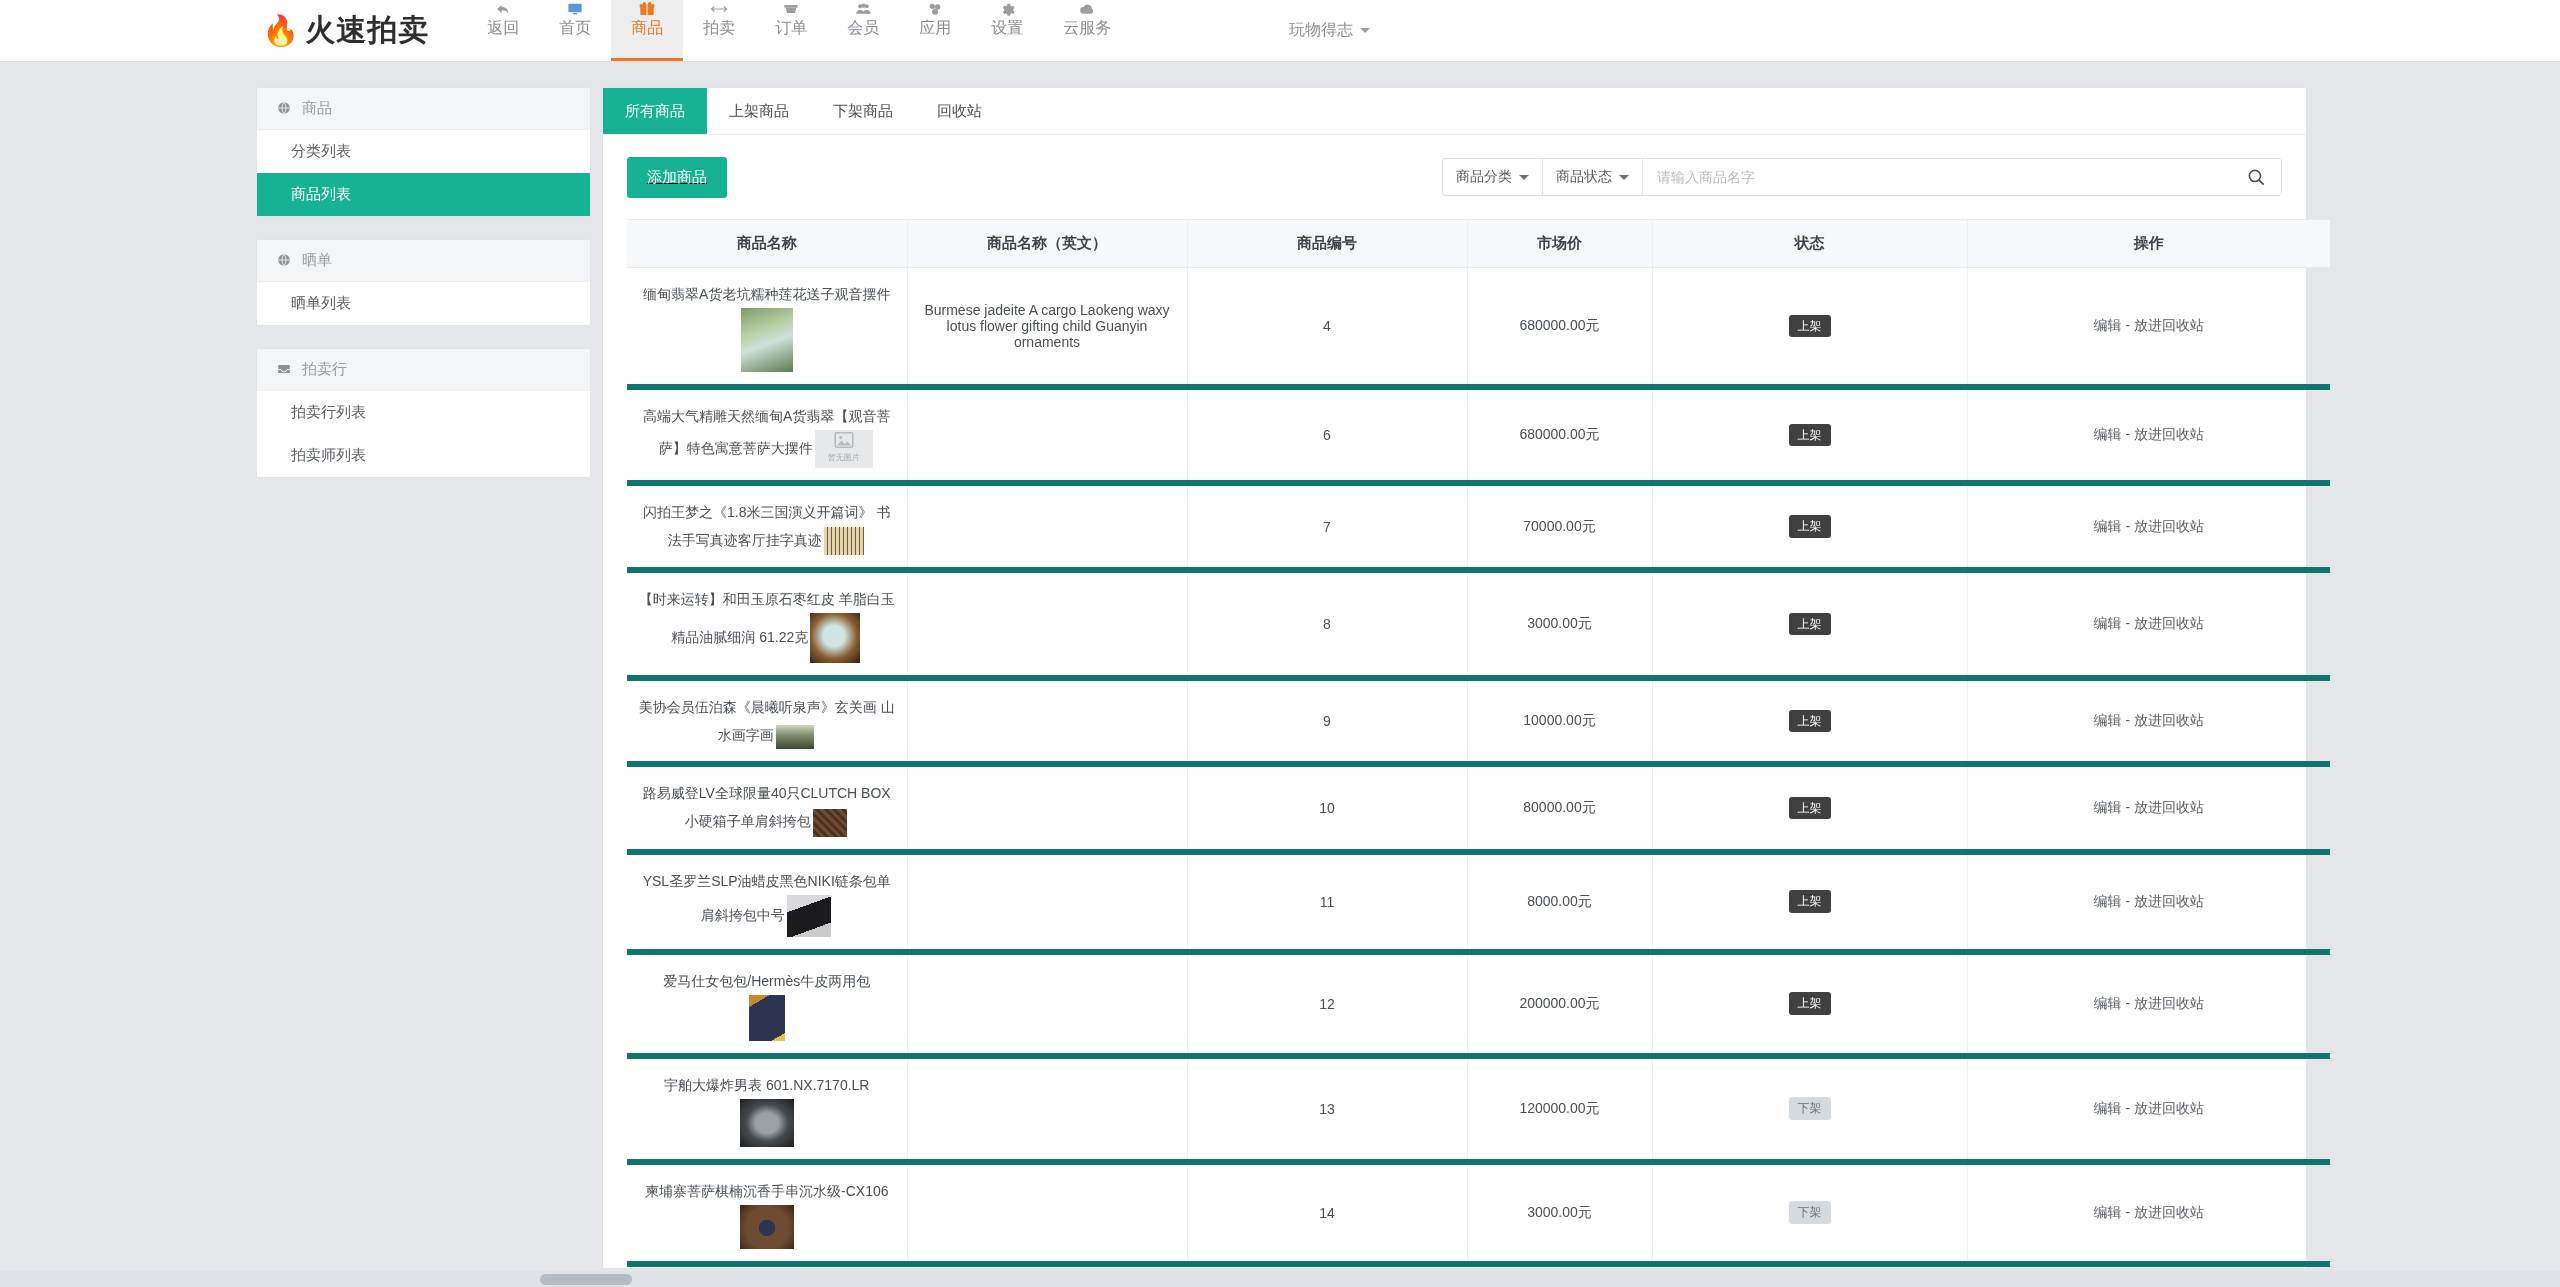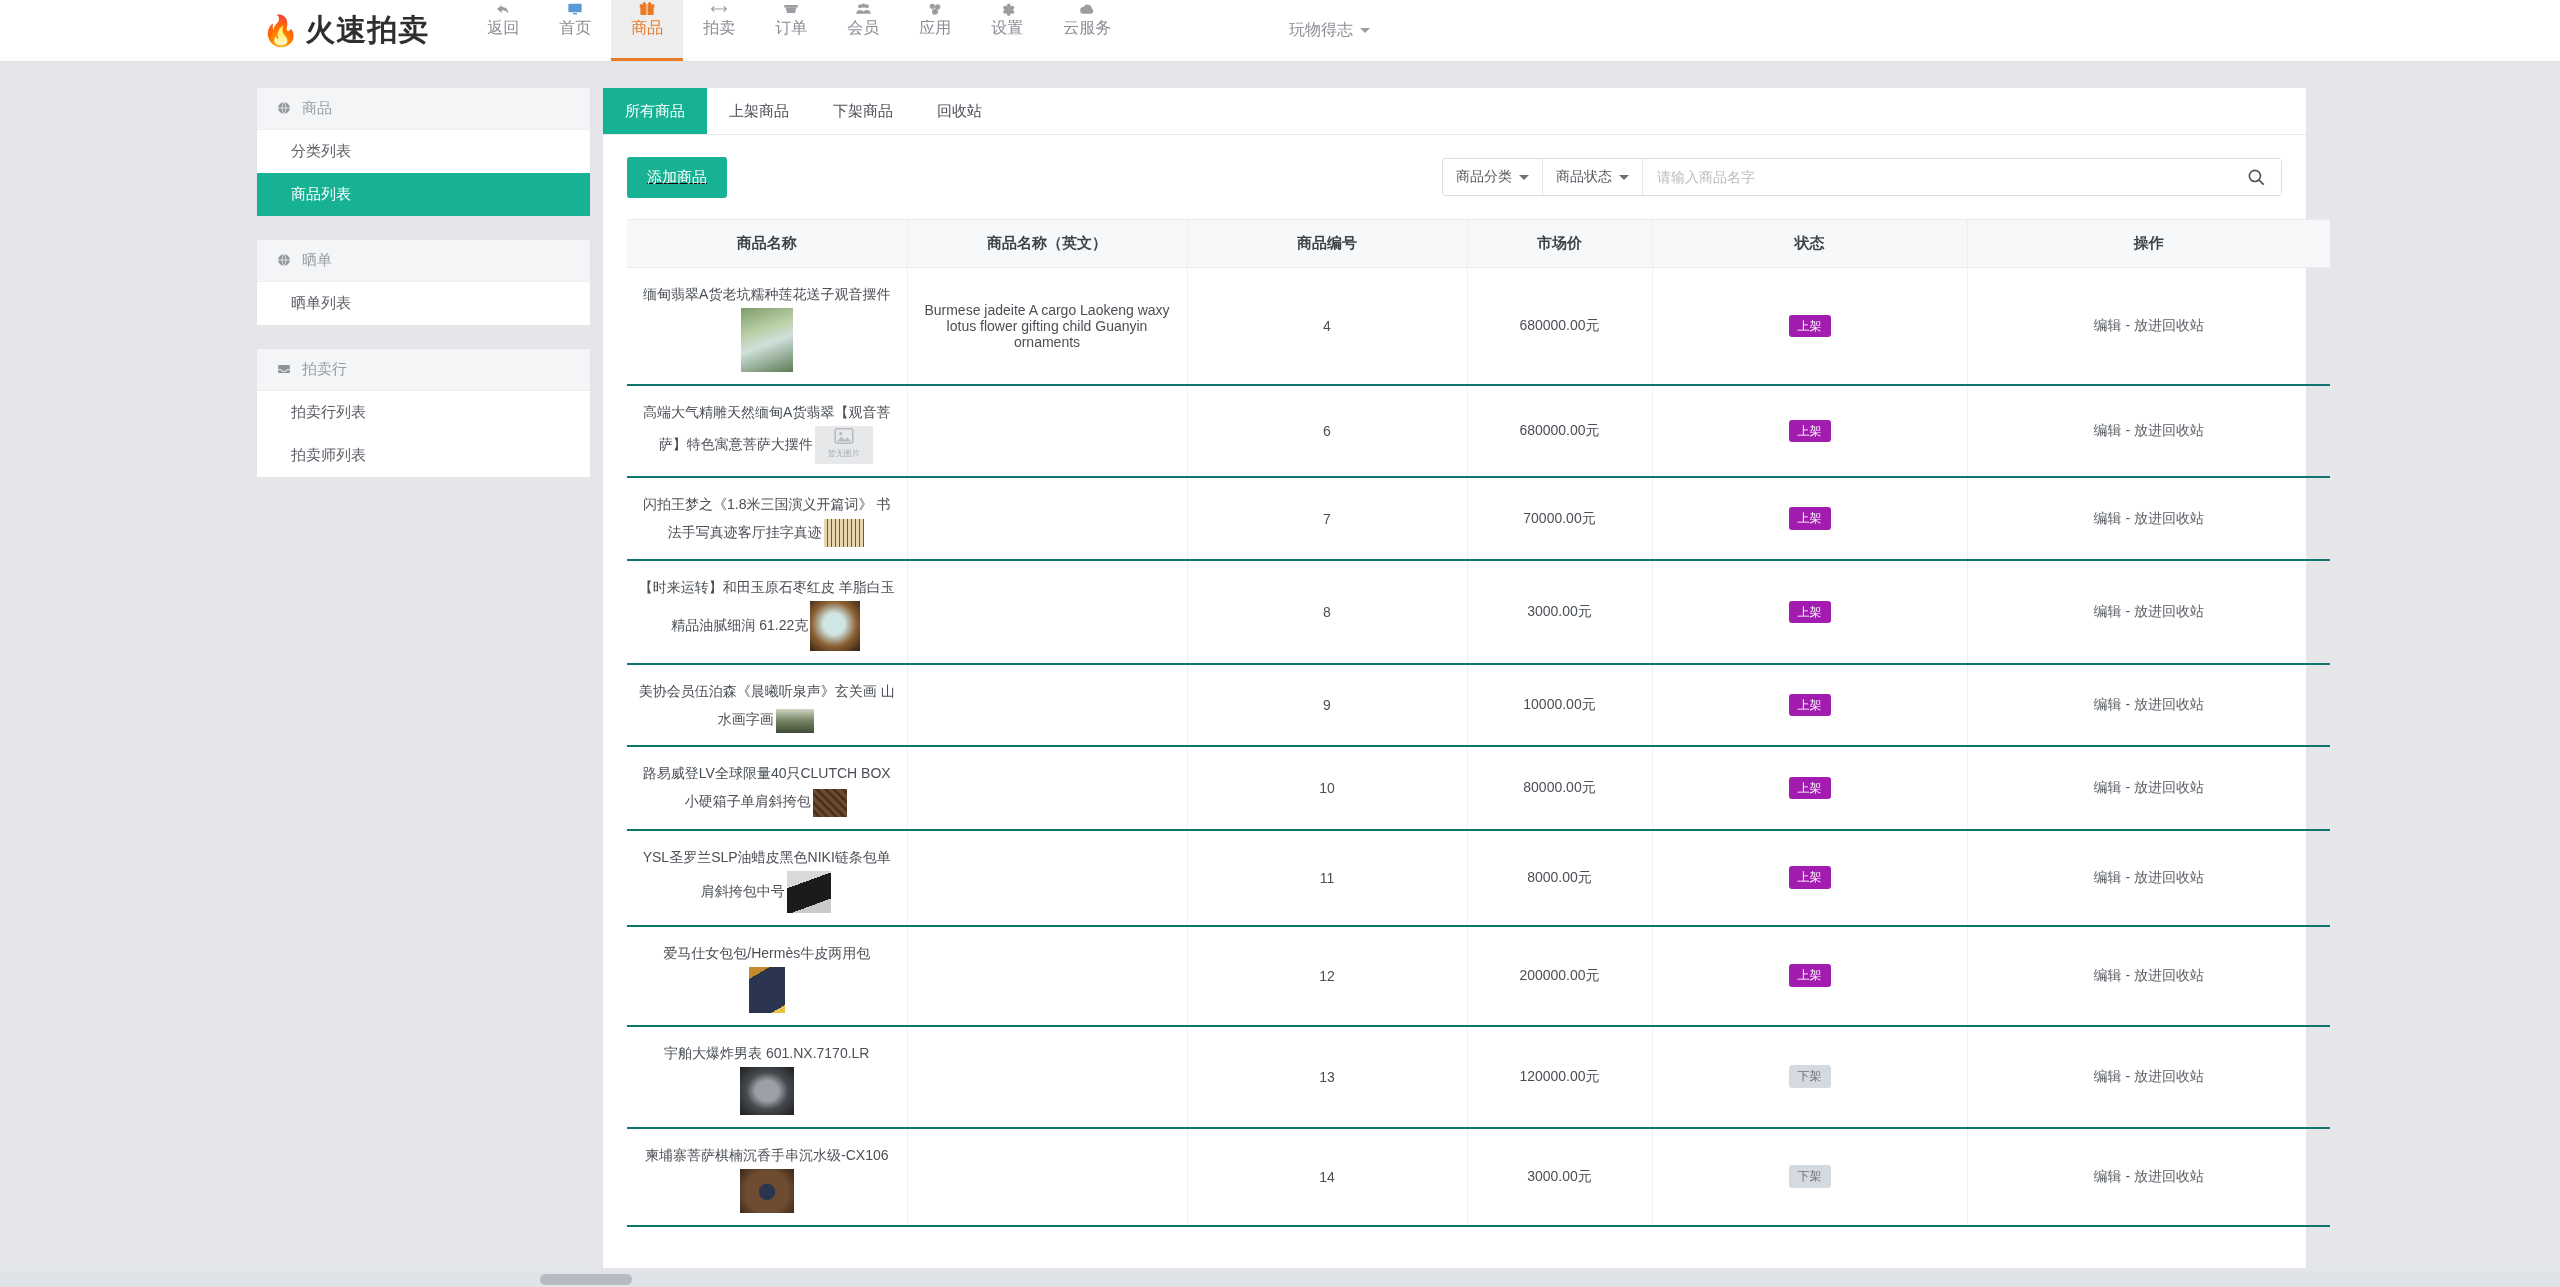--- a/index.html
+++ b/index.html
@@ -172,21 +172,21 @@
     border-bottom: 1px solid #e8eaec;
     border-right: 1px solid #eceef0;
     font-size: 15px;
     color: #3f4449;
     font-weight: bold;
     padding: 14px 6px;
     text-align: center;
   }
   thead th:last-child { border-right: none; }
   tbody td {
-    border-bottom: 2px solid #0f766e;
+    border-bottom: 6px solid #0f766e;
     border-right: 1px solid #eef0f2;
     padding: 12px 10px;
     font-size: 14px;
     color: #4a4f55;
     text-align: center;
     vertical-align: middle;
   }
   tbody td:last-child { border-right: none; }
   .c-name { width: 280px; }
   .c-en   { width: 280px; }
@@ -216,21 +216,21 @@
   .thumb-ph .ph-txt { font-size: 8px; margin-top: 2px; }
 
   .badge {
     display: inline-block;
     padding: 4px 9px;
     border-radius: 3px;
     font-size: 12px;
     line-height: 1.2;
     color: #ffffff;
   }
-  .badge.on  { background: #a21caf; }
+  .badge.on  { background: #404040; }
   .badge.off { background: #d5dae0; color: #6d7278; }
 
   .ops { font-size: 14px; color: #5c6066; cursor: pointer; white-space: nowrap; }
 
   .statusbar {
     position: fixed; left: 0; bottom: 0;
     width: 100%; height: 16px;
     background: #dfe2e6;
   }
   .scroll-thumb {

